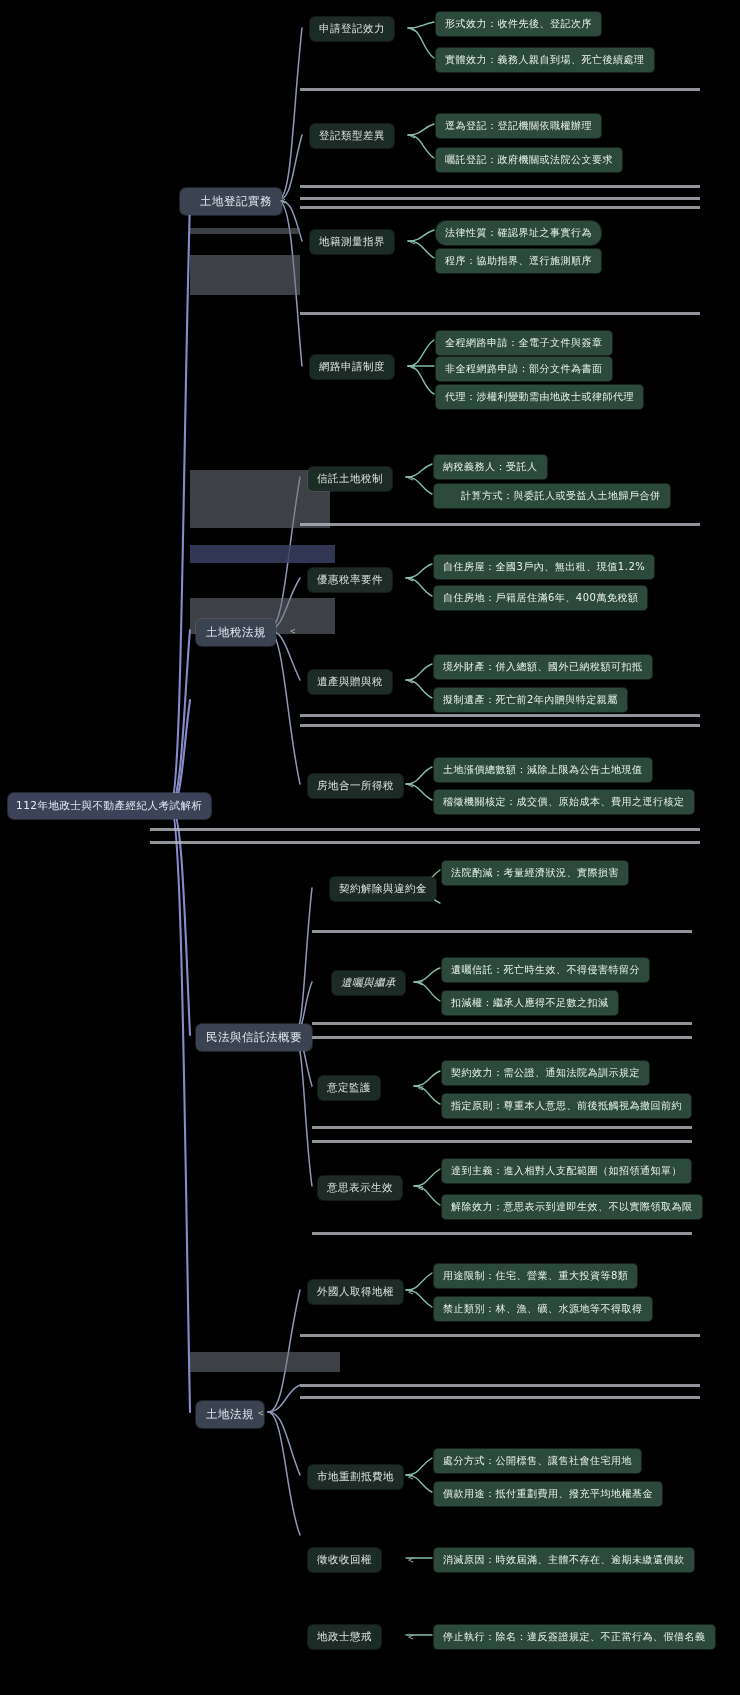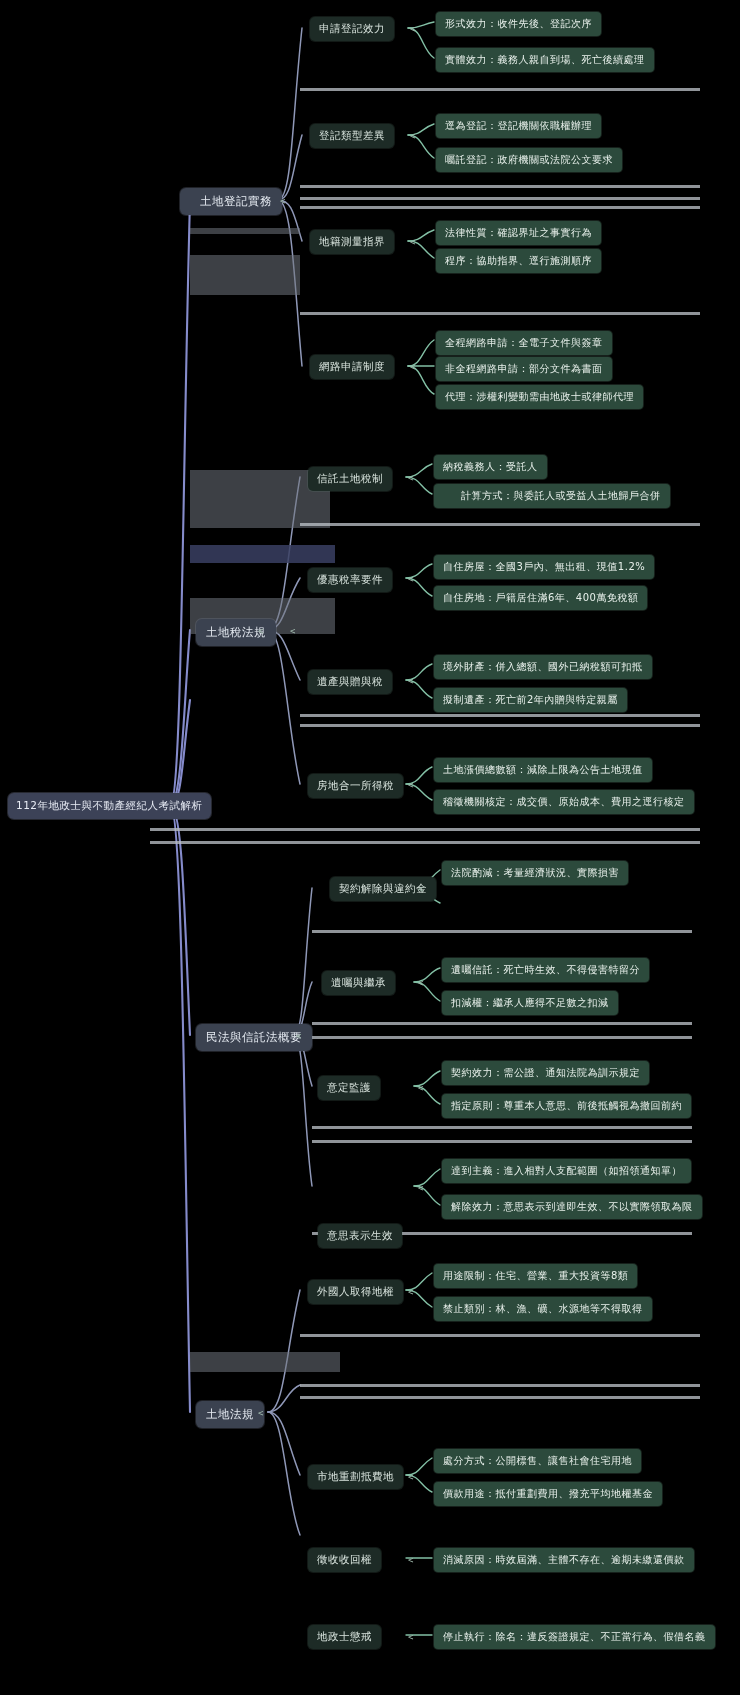--- a/index.html
+++ b/index.html
@@ -191,21 +191,21 @@
     <span>逕為登記：登記機關依職權辦理</span>
   </div>
   <div class="node leaf" style="left:436px;top:148px;">
     <span>囑託登記：政府機關或法院公文要求</span>
   </div>
 
   <div class="node sub" style="left:310px;top:230px;">
     <span>地籍測量指界</span>
   </div>
   <span class="caret" style="left:410px;top:238px;">&lt;</span>
-  <div class="node leaf" style="left:436px;top:221px;">
+  <div class="node leaf" style="left:436px;top:221px;border-radius:10px;">
     <span>法律性質：確認界址之事實行為</span>
   </div>
   <div class="node leaf" style="left:436px;top:249px;">
     <span>程序：協助指界、逕行施測順序</span>
   </div>
 
   <div class="node sub" style="left:310px;top:355px;">
     <span>網路申請制度</span>
   </div>
   <span class="caret" style="left:410px;top:363px;">&lt;</span>
@@ -275,21 +275,21 @@
   <span class="caret" style="left:296px;top:1032px;">&lt;</span>
 
   <div class="node sub" style="left:318px;top:877px;margin-left:12px;">
     <span>契約解除與違約金</span>
   </div>
   <span class="caret" style="left:418px;top:885px;">&lt;</span>
   <div class="node leaf" style="left:442px;top:861px;">
     <span>法院酌減：考量經濟狀況、實際損害</span>
   </div>
 
-  <div class="node sub" style="left:322px;top:971px;">
+  <div class="node sub" style="left:332px;top:971px;font-style:italic;">
     <span>遺囑與繼承</span>
   </div>
   <span class="caret" style="left:418px;top:979px;">&lt;</span>
   <div class="node leaf" style="left:442px;top:958px;text-align:right;">
     <span>遺囑信託：死亡時生效、不得侵害特留分</span>
   </div>
   <div class="node leaf" style="left:442px;top:991px;">
     <span>扣減權：繼承人應得不足數之扣減</span>
   </div>
 
@@ -297,21 +297,21 @@
     <span>意定監護</span>
   </div>
   <span class="caret" style="left:418px;top:1084px;">&lt;</span>
   <div class="node leaf" style="left:442px;top:1061px;">
     <span>契約效力：需公證、通知法院為訓示規定</span>
   </div>
   <div class="node leaf" style="left:442px;top:1094px;">
     <span>指定原則：尊重本人意思、前後抵觸視為撤回前約</span>
   </div>
 
-  <div class="node sub" style="left:318px;top:1176px;margin-top:48px;">
+  <div class="node sub" style="left:318px;top:1176px;">
     <span>意思表示生效</span>
   </div>
   <span class="caret" style="left:418px;top:1184px;">&lt;</span>
   <div class="node leaf" style="left:442px;top:1159px;">
     <span>達到主義：進入相對人支配範圍（如招領通知單）</span>
   </div>
   <div class="node leaf" style="left:442px;top:1195px;">
     <span>解除效力：意思表示到達即生效、不以實際領取為限</span>
   </div>
 

